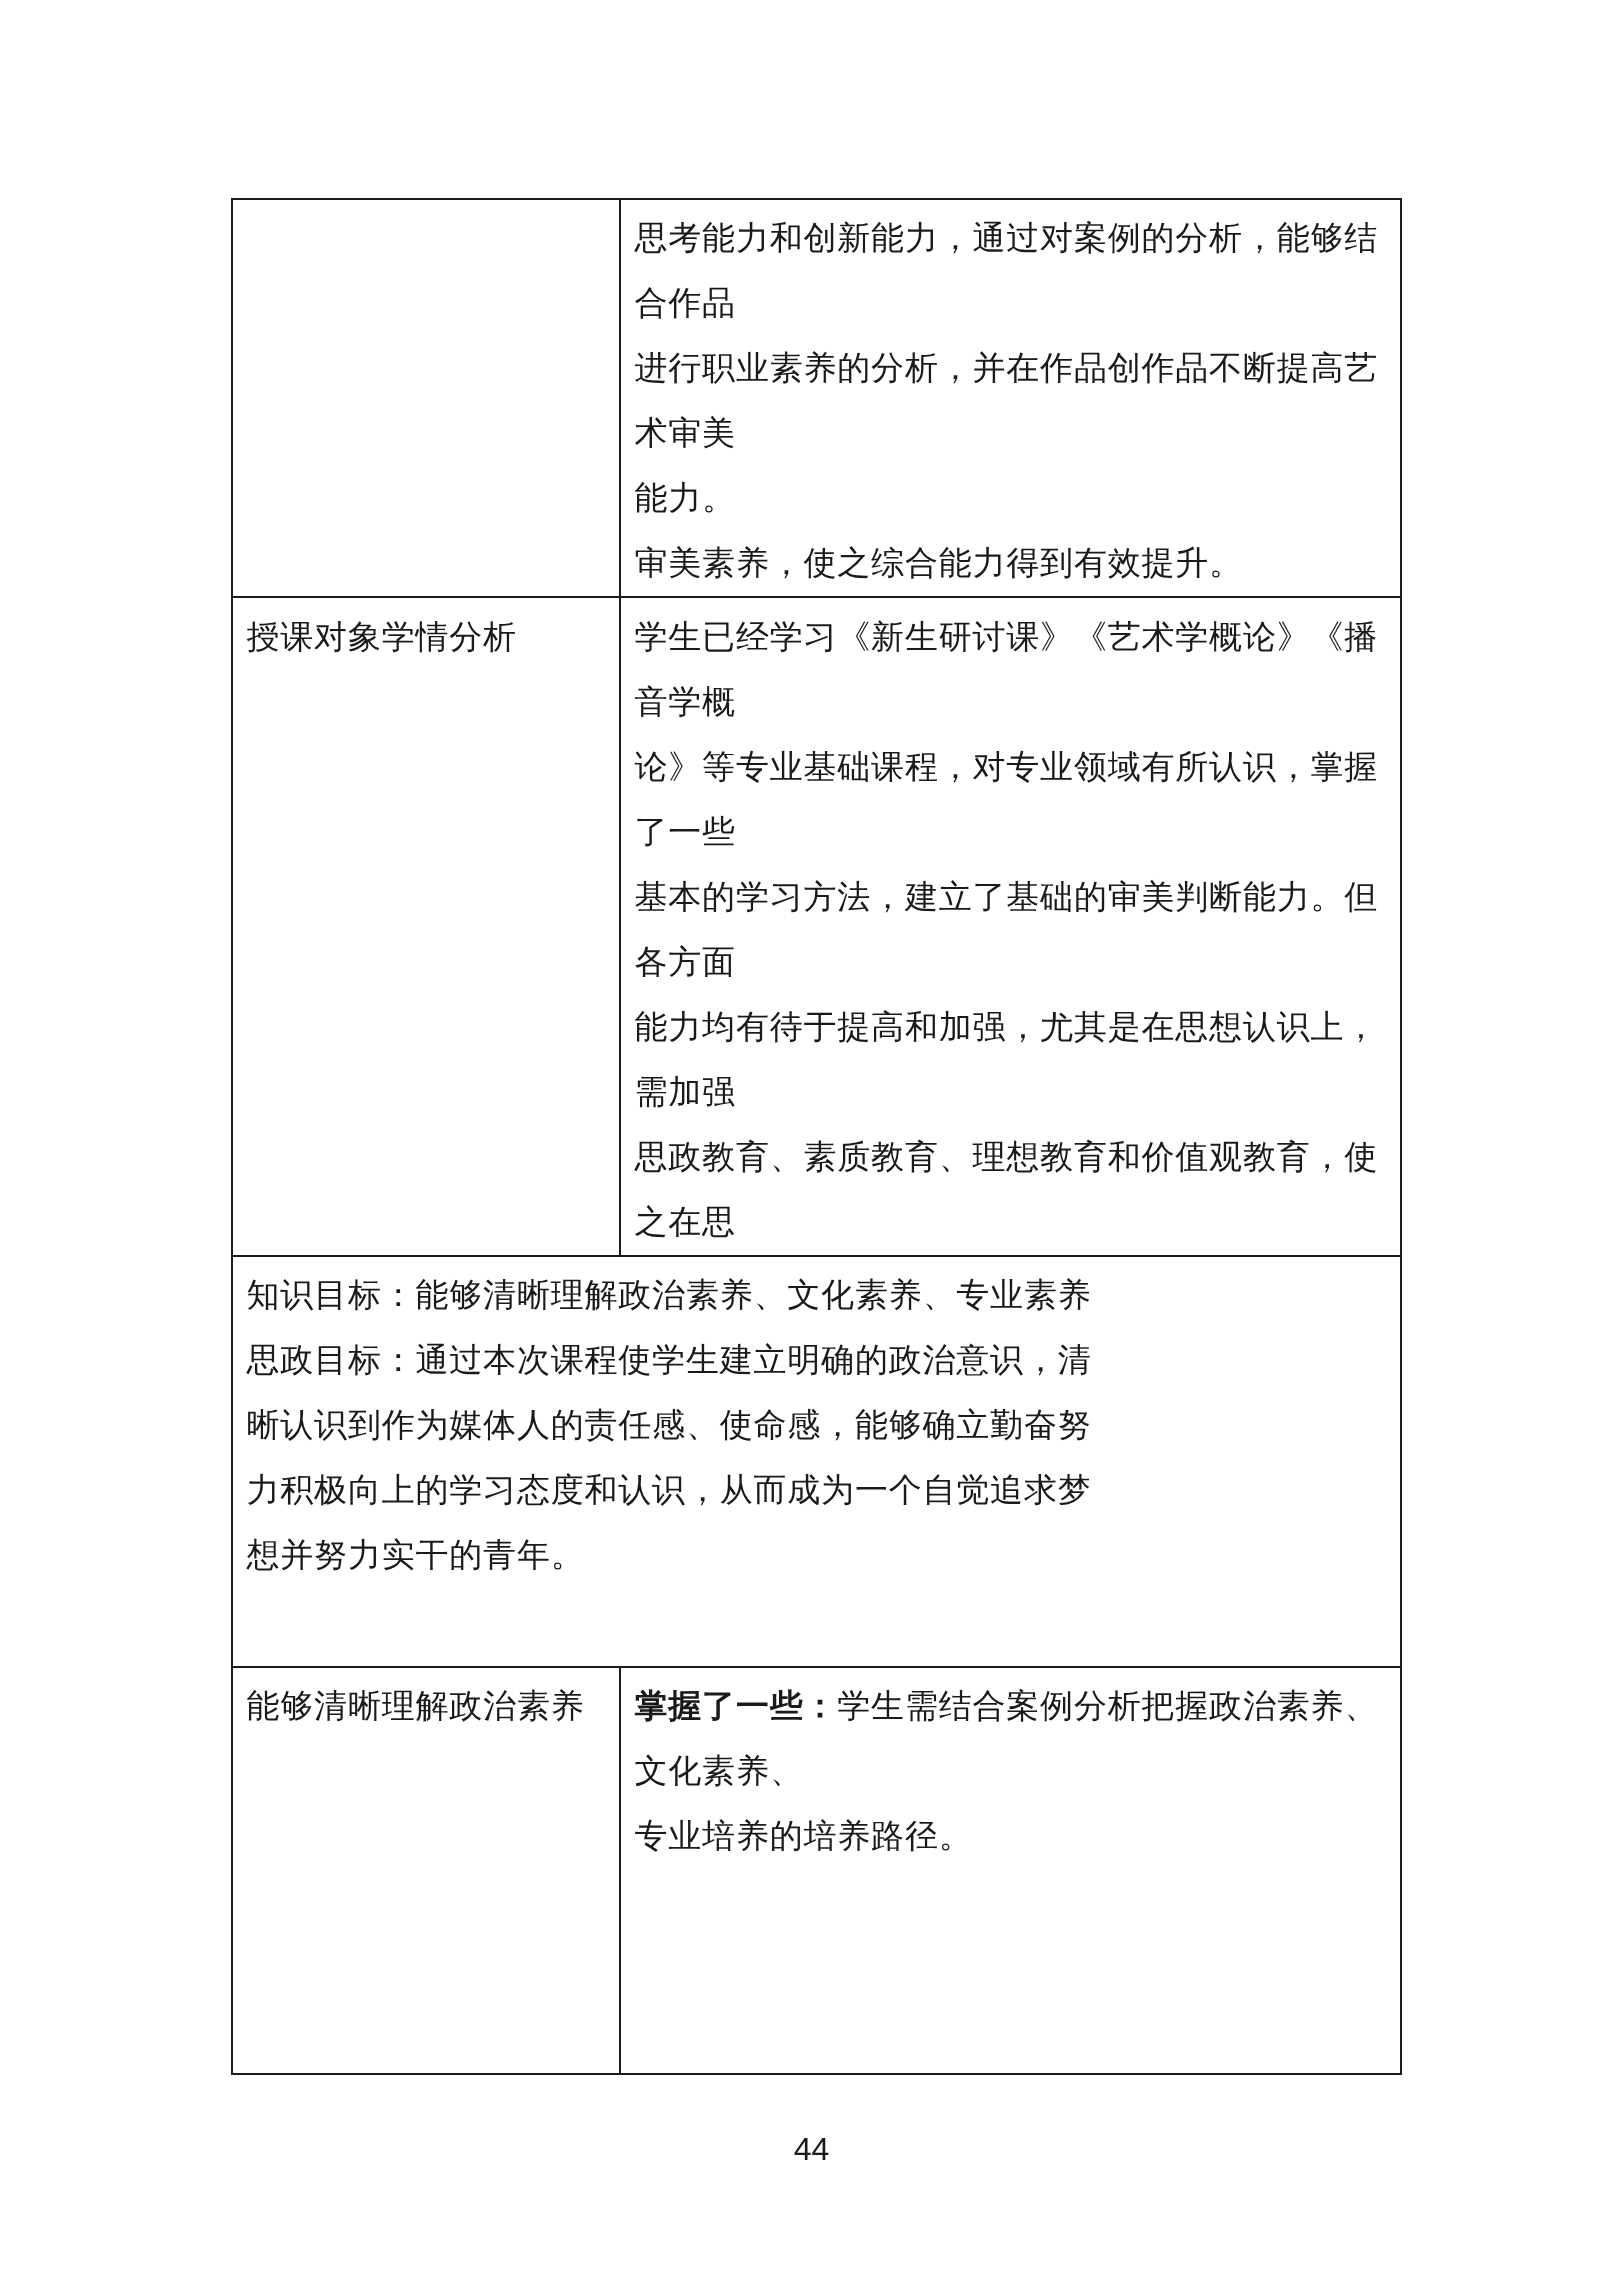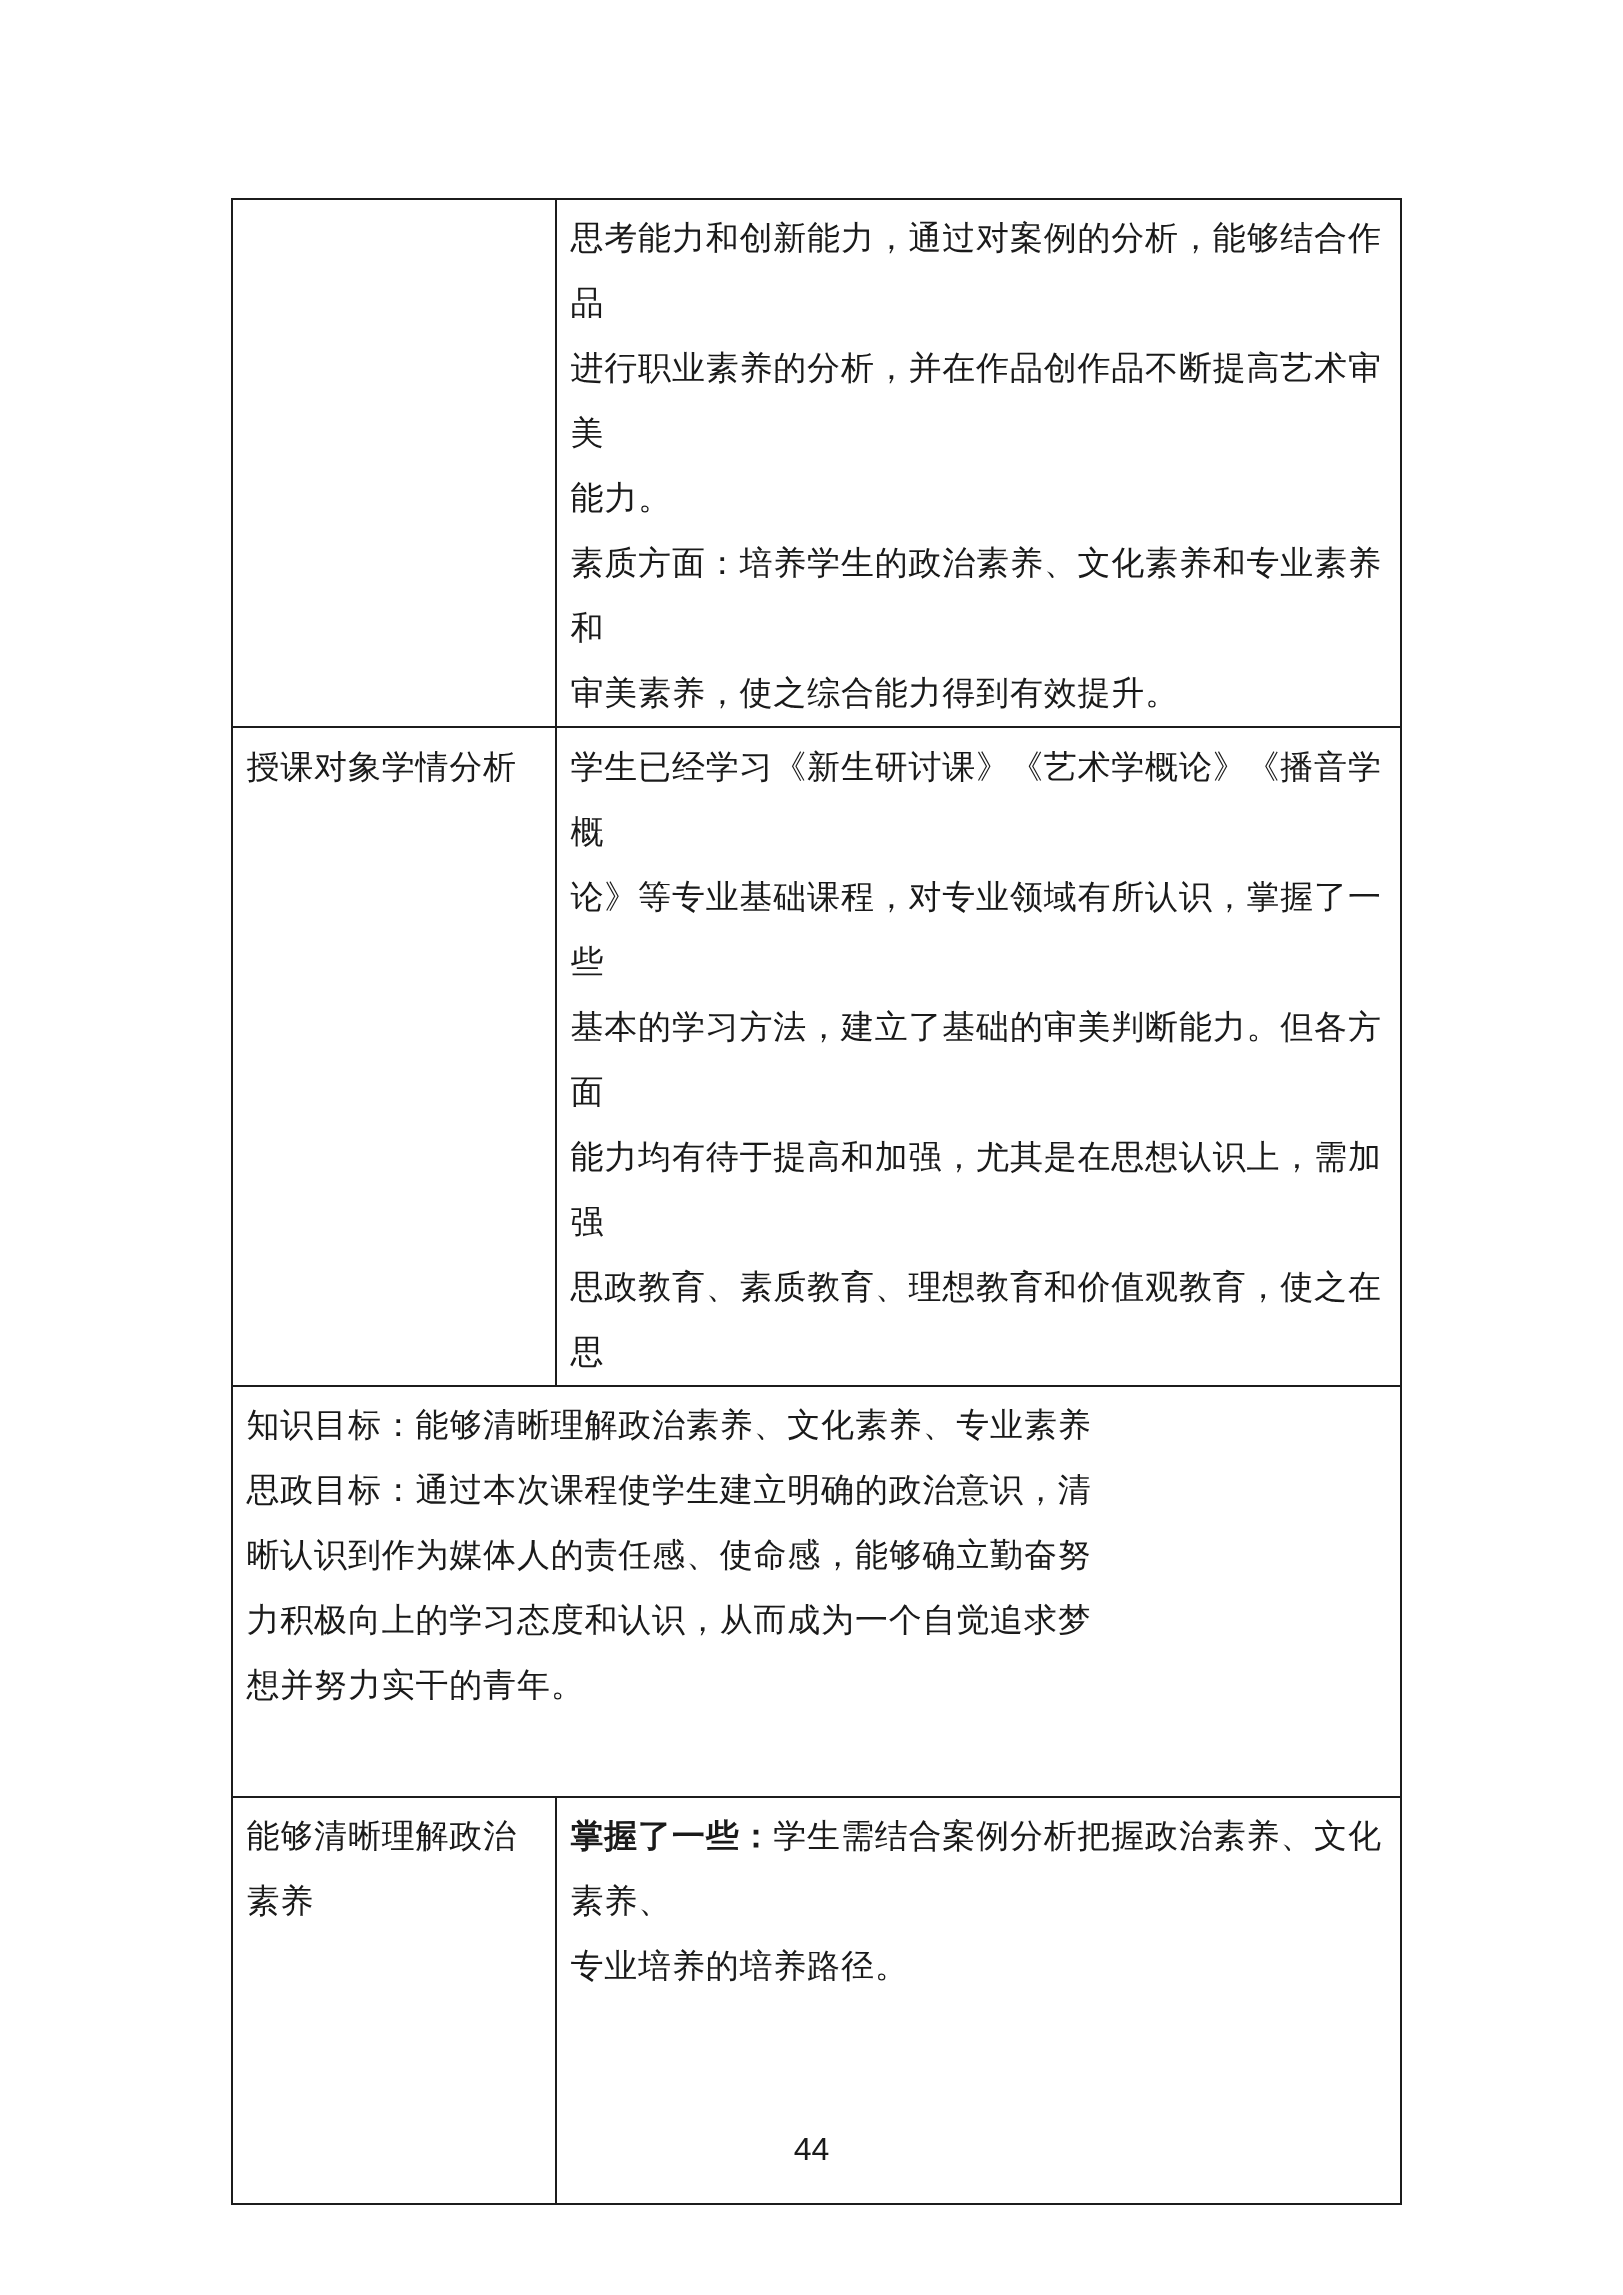--- a/index.html
+++ b/index.html
@@ -24,21 +24,21 @@
   .t-row.r1 { min-height: 347px; }
   .t-row.r2 { min-height: 402px; }
   .t-row.r3 { min-height: 411px; }
   .t-row.r4 { min-height: 407px; }
   .cell {
     box-sizing: border-box;
     padding: 6.3px 11px 0 13.5px;
     overflow: hidden;
   }
   .label-cell {
-    width: 324px;
+    width: 388px;
     flex: none;
     border-right: 2.4px solid #1c1c1c;
   }
   .content-cell { flex: 1 1 auto; }
   .line {
     font-size: 33px;
     line-height: 65px;
     letter-spacing: 0.8px;
   }
   .label-line {
@@ -64,21 +64,20 @@
 <div class="doc-table">
 
   <div class="t-row r1">
     <div class="cell label-cell">
       <div class="label-line"></div>
     </div>
     <div class="cell content-cell">
       <div class="line"><span class="b"></span><span>思考能力和创新能力，通过对案例的分析，能够结合作品</span></div>
       <div class="line"><span class="b"></span><span>进行职业素养的分析，并在作品创作品不断提高艺术审美</span></div>
       <div class="line"><span class="b"></span><span>能力。</span></div>
-      <div class="line"><span class="b"></span><span>素质方面：培养学生的政治素养、文化素养和专业素养和</span></div>
       <div class="line"><span class="b"></span><span>审美素养，使之综合能力得到有效提升。</span></div>
     </div>
   </div>
 
   <div class="t-row r2">
     <div class="cell label-cell">
       <div class="label-line">授课对象学情分析</div>
     </div>
     <div class="cell content-cell">
       <div class="line"><span class="b"></span><span>学生已经学习《新生研讨课》《艺术学概论》《播音学概</span></div>

